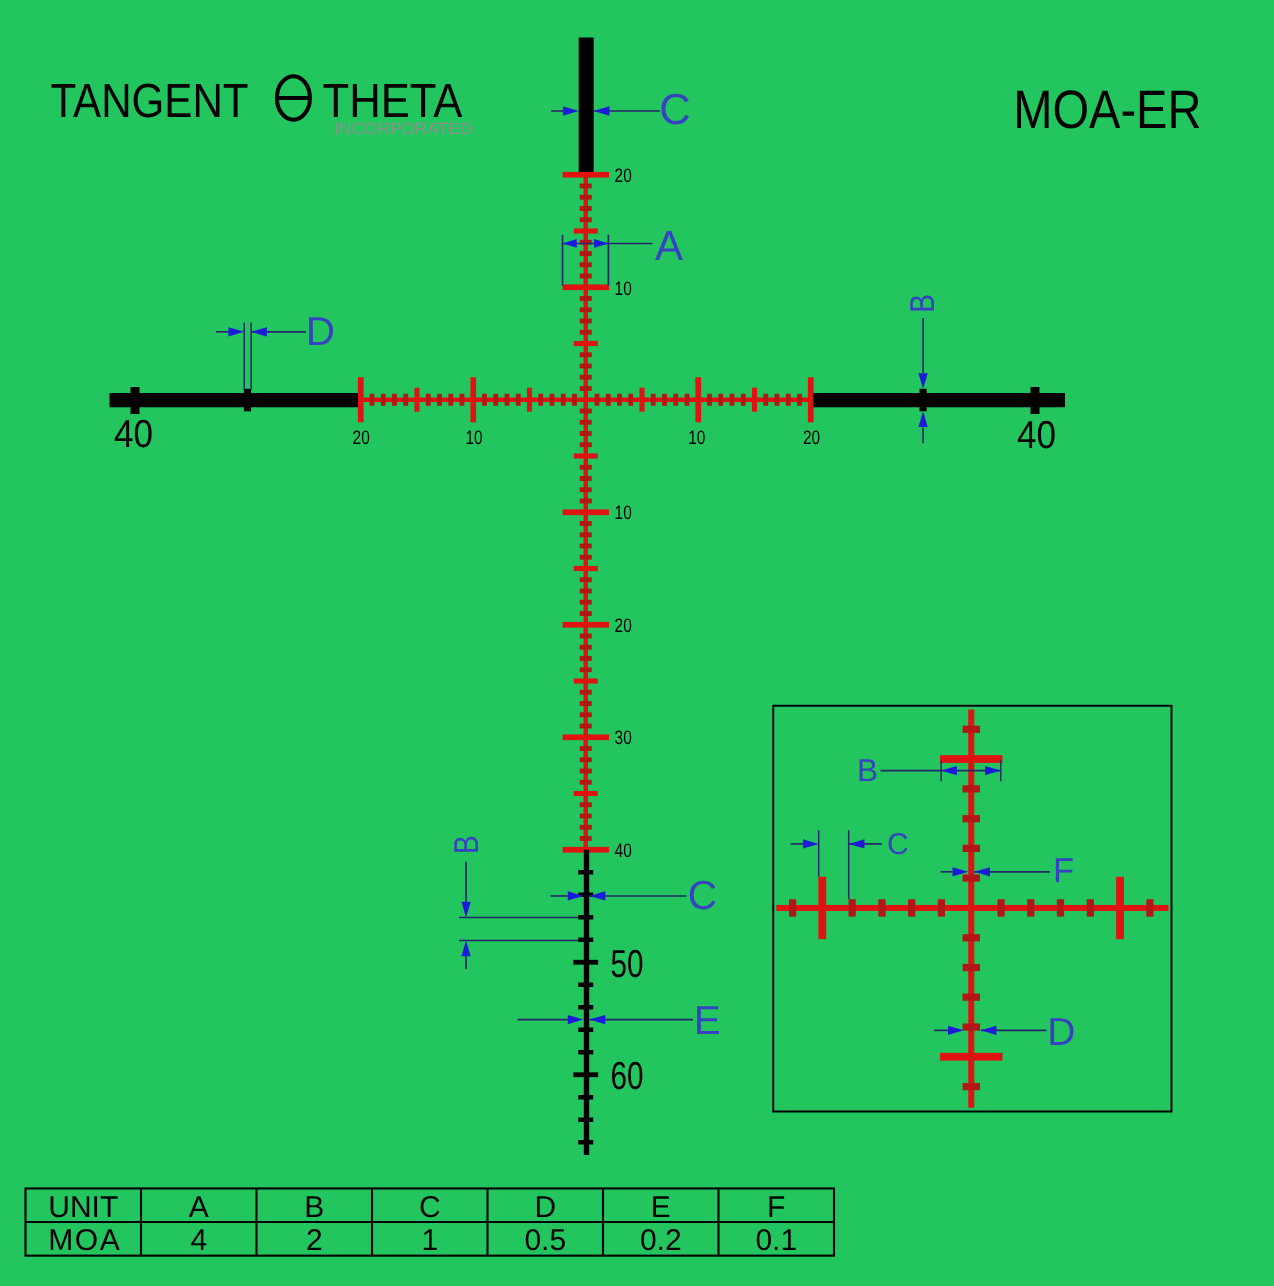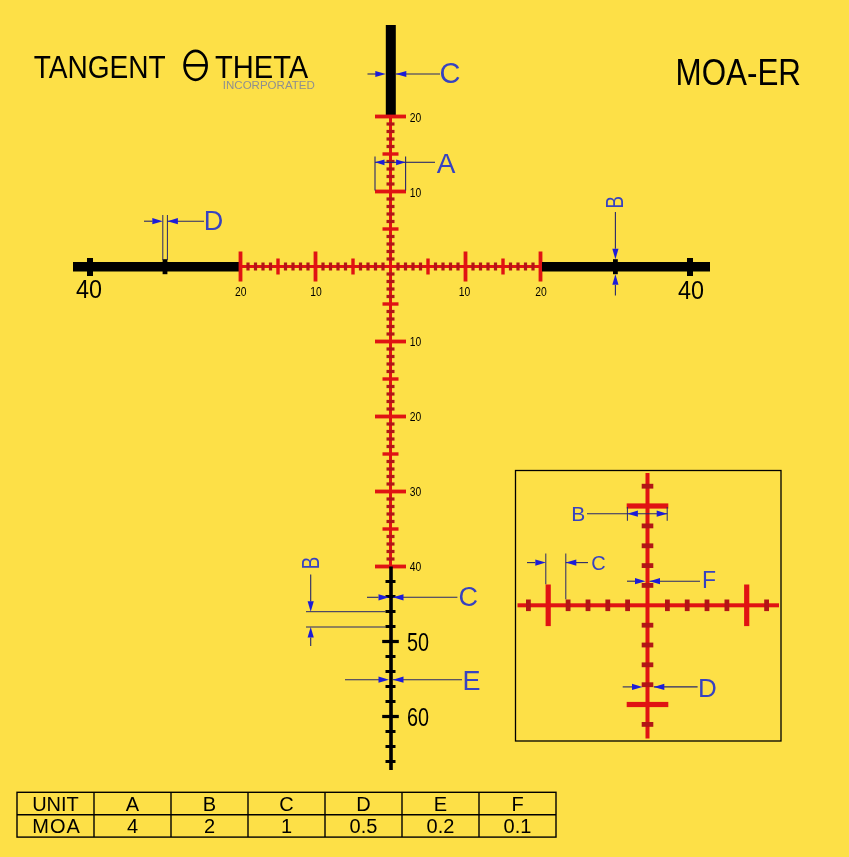--- a/index.html
+++ b/index.html
@@ -1,17 +1,17 @@
 <!DOCTYPE html>
 <html><head>
 <meta charset="utf-8">
 <title>MOA-ER Reticle</title>
 <style>
   html, body { margin: 0; padding: 0; background: #ffffff; }
-  #page { position: relative; width: 849px; height: 857px; background: #fde047; overflow: hidden; }
+  #page { position: relative; width: 849px; height: 857px; background: #22c55e; overflow: hidden; }
   text { font-family: "Liberation Sans", sans-serif; }
 </style>
 </head>
 <body>
 <div id="page">
 <svg width="849" height="857" viewBox="0 0 849 857">
 
 <text x="33.7" y="77.7" font-size="32" fill="#000000" text-anchor="start" font-weight="normal" textLength="132" lengthAdjust="spacingAndGlyphs">TANGENT</text>
 
 <g>

